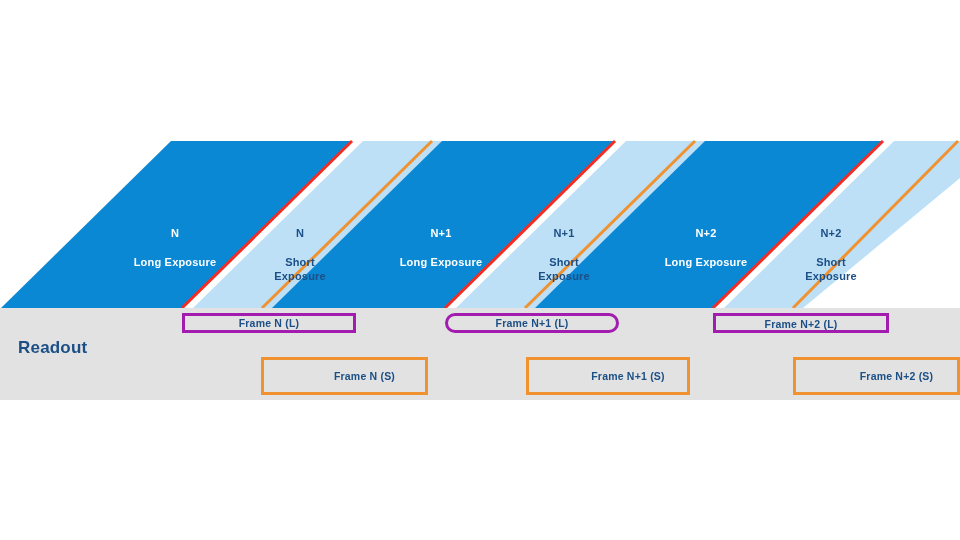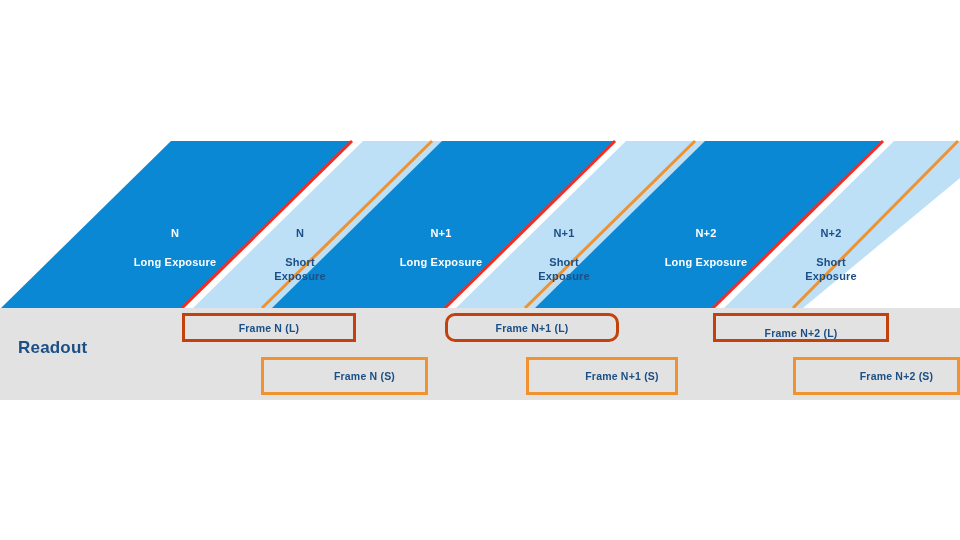--- a/index.html
+++ b/index.html
@@ -81,22 +81,22 @@
     display: flex;
     align-items: center;
     justify-content: center;
     background: transparent;
     font-size: 10.5px;
     font-weight: bold;
     color: #1b4f86;
     letter-spacing: 0.2px;
   }
   .frame-box.long-frame {
-    border: 3px solid #c2410c;
-    height: 29px;
+    border: 3px solid #a21caf;
+    height: 20px;
     top: 313px;
   }
   .frame-box.short-frame {
     border: 3px solid #f09230;
     height: 38px;
     top: 357px;
     padding-left: 40px;
   }
 </style>
 </head>
@@ -172,20 +172,20 @@
   <div class="frame-box long-frame" style="left:445px; width:174px;border-radius:10px;">
     <span>Frame N+1 (L)</span>
   </div>
   <div class="frame-box long-frame" style="left:713px; width:176px;align-items:flex-end;">
     <span>Frame N+2 (L)</span>
   </div>
 
   <div class="frame-box short-frame" style="left:261px; width:167px;">
     <span>Frame N (S)</span>
   </div>
-  <div class="frame-box short-frame" style="left:526px; width:152px;">
+  <div class="frame-box short-frame" style="left:526px; width:164px;">
     <span>Frame N+1 (S)</span>
   </div>
   <div class="frame-box short-frame" style="left:793px; width:167px;">
     <span>Frame N+2 (S)</span>
   </div>
 
 </div>
 
 </body></html>

